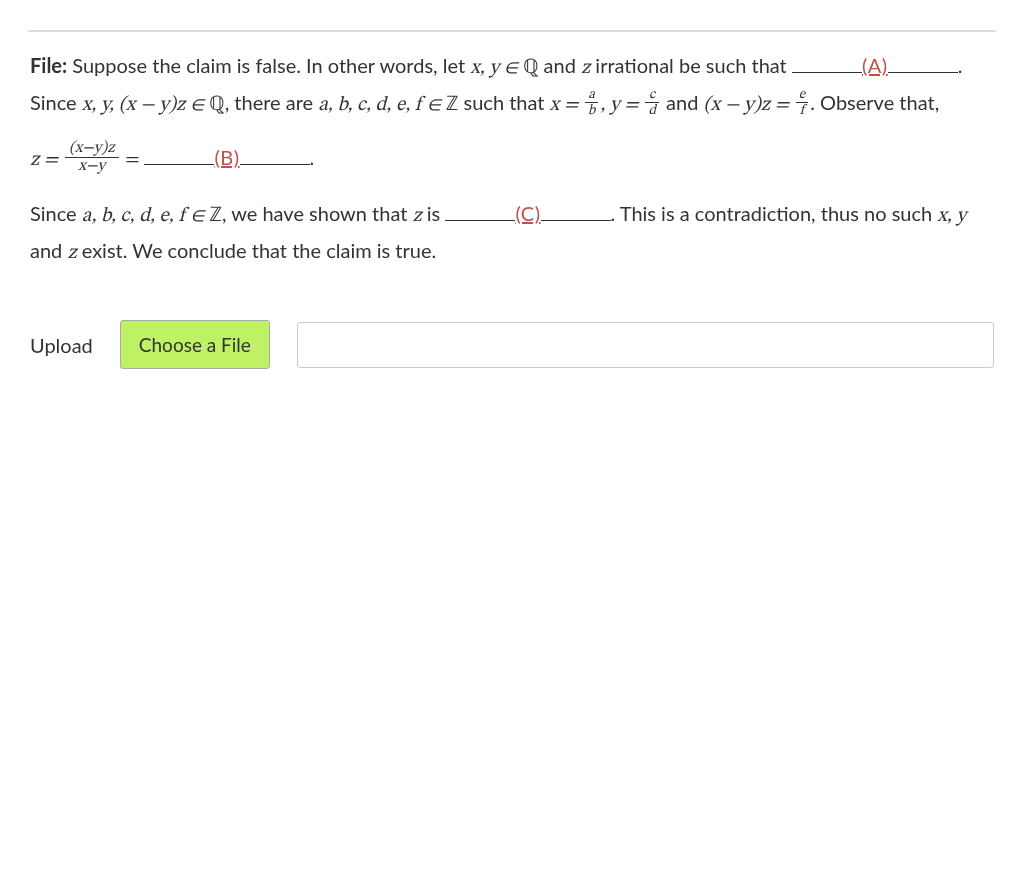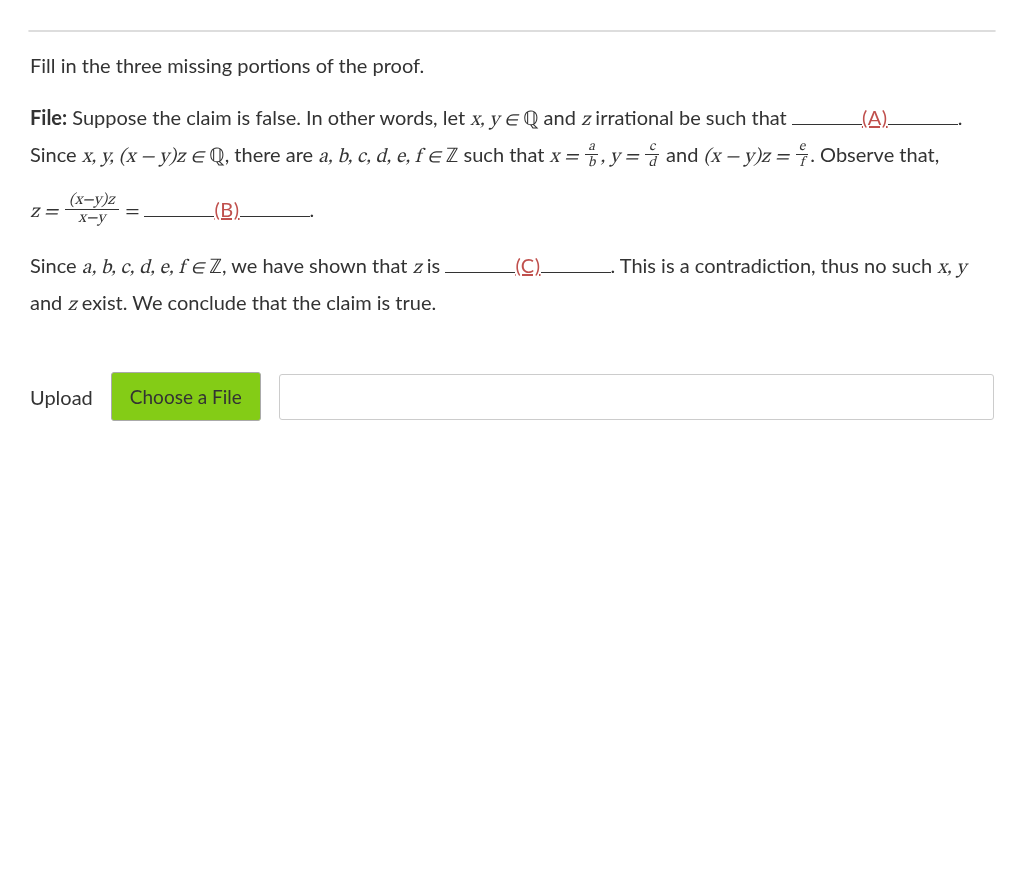--- a/index.html
+++ b/index.html
@@ -80,29 +80,29 @@
       padding: 0 4px;
       text-align: center;
     }
     .bbq {
       font-family: 'Cambria Math', serif;
       font-style: normal;
     }
     .upload-row {
       display: flex;
       align-items: center;
-      gap: 18px;
+      gap: 27px;
       margin-top: 50px;
     }
     .upload-label {
       font-size: 20px;
     }
     .file-button {
       border: 1px solid #aaa;
-      background: #84cc16;
+      background: #bef264;
       padding: 12px 18px;
       font-size: 19px;
       font-family: inherit;
       color: #333;
       cursor: pointer;
       border-radius: 3px;
       flex: 0 0 auto;
     }
     .file-display {
       flex: 1;
@@ -113,21 +113,20 @@
       background: #fff;
     }
   </style>
 </head>
 <body>
 
 <div class="question-box"></div>
 
 <div class="content">
 
-  <p>Fill in the three missing portions of the proof.</p>
 
 
   <p>
     <span class="bold">File:</span>
     <span>Suppose the claim is false.  In other words, let </span><span class="math">x, y ∈ </span><span class="bbq">ℚ</span><span> and </span><span class="math">z</span><span> irrational be such that </span><span class="blank"></span><span class="blank-label">(A)</span><span class="blank"></span><span>.  Since </span><span class="math">x, y, (x − y)z ∈ </span><span class="bbq">ℚ</span><span>, there are </span><span class="math">a, b, c, d, e, f ∈ </span><span class="bbq">ℤ</span><span> such that </span><span class="math">x = </span><span class="fraction"><span class="num">a</span><span class="den">b</span></span><span class="math">, y = </span><span class="fraction"><span class="num">c</span><span class="den">d</span></span><span> and </span><span class="math">(x − y)z = </span><span class="fraction"><span class="num">e</span><span class="den">f</span></span><span>. Observe that,</span>
   </p>
 
   <p>
     <span class="math">z = </span><span class="fraction fraction-large"><span class="num">(x−y)z</span><span class="den">x−y</span></span><span class="math-upright"> = </span><span class="blank"></span><span class="blank-label">(B)</span><span class="blank"></span><span>.</span>
   </p>

